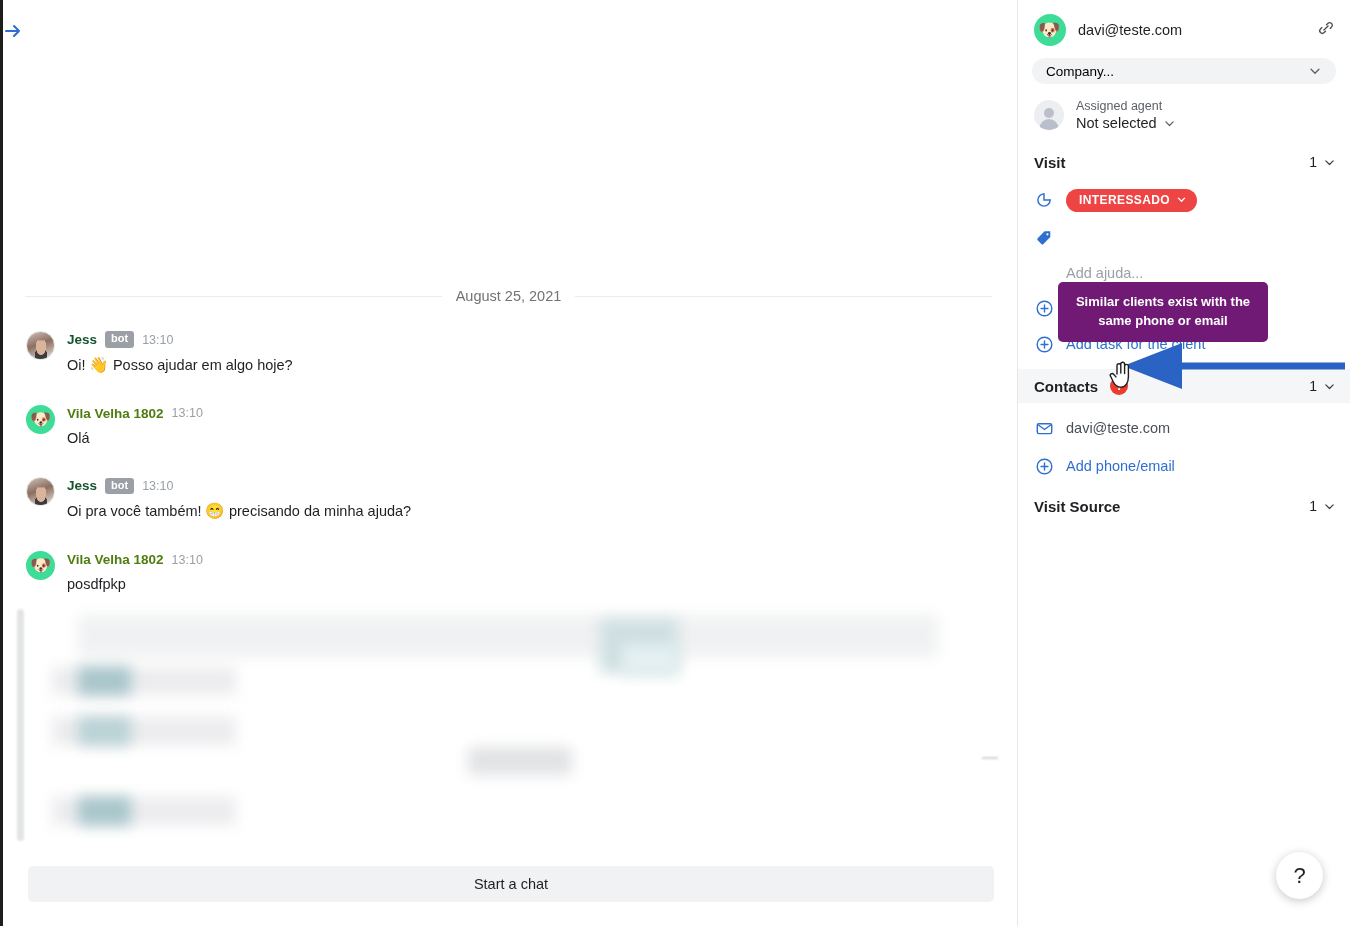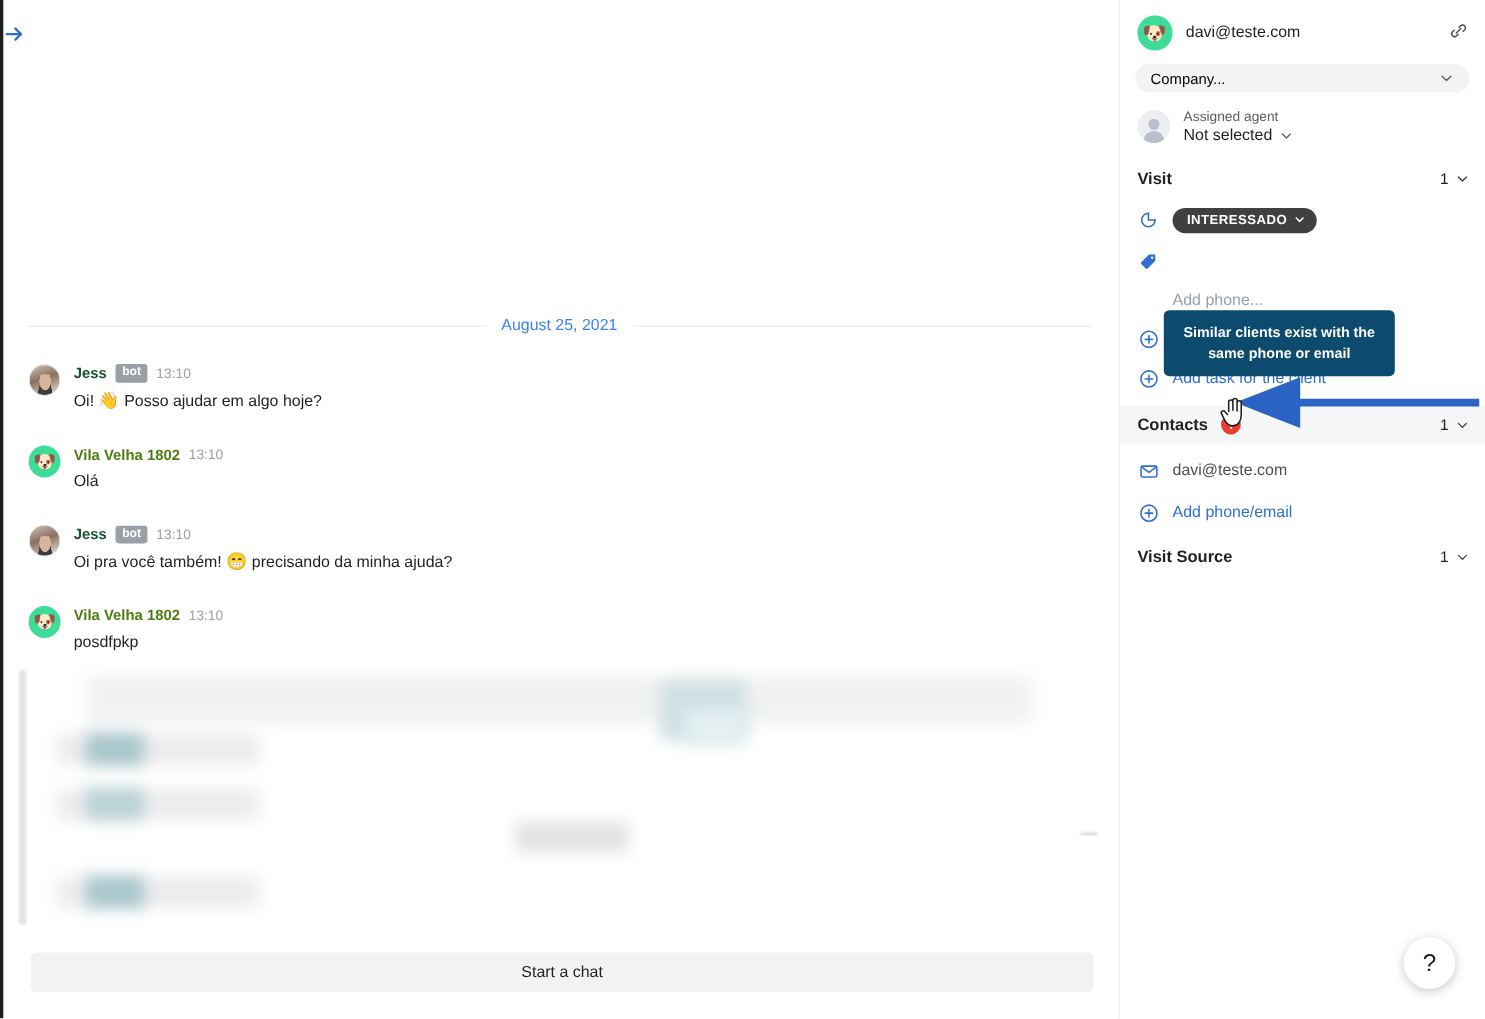--- a/index.html
+++ b/index.html
@@ -56,21 +56,21 @@
     position: absolute; left: 28px; top: 60px;
     font-size: 13.5px; color: #8d9196; letter-spacing: .1px;
   }
 
   
   .date-divider {
     position: absolute; left: 25px; right: 25px; top: 288px;
     display: flex; align-items: center; gap: 14px;
   }
   .date-divider .line { flex: 1; height: 1px; background: #ececec; }
-  .date-divider .label { font-size: 14.5px; color: #3b82f6; white-space: nowrap; }
+  .date-divider .label { font-size: 14.5px; color: #737373; white-space: nowrap; }
 
   
   .messages { position: absolute; left: 0; right: 0; top: 330px; }
   .msg { position: relative; padding: 0 0 0 26px; margin-bottom: 28px; }
   .msg-row { display: flex; align-items: flex-start; gap: 12px; }
   .avatar {
     width: 29px; height: 29px; border-radius: 50%;
     flex: 0 0 29px; margin-top: 1px;
     display: flex; align-items: center; justify-content: center;
     overflow: hidden; position: relative;
@@ -171,32 +171,32 @@
 
   .alert-badge {
     width: 18px; height: 18px; border-radius: 50%; background: #eb3c2d;
     color: #fff; font-size: 13px; font-weight: 700; line-height: 18px;
     text-align: center; cursor: pointer;
   }
 
   .row { display: flex; align-items: center; gap: 12px; padding: 0 14px 0 16px; min-height: 30px; }
   .row .icn { width: 20px; height: 20px; flex: 0 0 20px; color: #2f6fd0; display: flex; align-items: center; justify-content: center; }
   .pill-interessado {
-    background: #404040; color: #fff; border-radius: 13px;
+    background: #ef4444; color: #fff; border-radius: 13px;
     font-size: 12px; font-weight: 700; letter-spacing: .4px;
     padding: 4px 10px 5px 13px;
     display: inline-flex; align-items: center; gap: 6px; cursor: pointer;
   }
   .add-tags { font-size: 14.5px; color: #9aa0a6; padding-left: 48px; margin-top: 12px; cursor: pointer; }
   .link-text { font-size: 14.5px; color: #2f6fd0; cursor: pointer; }
   .plain-text { font-size: 14.5px; color: #4a4f55; }
 
   .tooltip {
     position: absolute; left: 40px; top: 282px; width: 210px;
-    background: #0c4a6e; color: #fff; border-radius: 5px;
+    background: #701a75; color: #fff; border-radius: 5px;
     padding: 11px 14px; text-align: center;
     font-size: 13px; font-weight: 700; line-height: 1.45;
     z-index: 30; pointer-events: none;
   }
 
   
   .pointer-arrow {
     position: absolute; left: 1120px; top: 340px;
     width: 225px; height: 52px; z-index: 40; pointer-events: none;
   }
@@ -394,21 +394,21 @@
 
     <div class="row" style="margin-top:8px;">
       <span class="icn">
         <svg width="18" height="18" viewBox="0 0 20 20" fill="none">
           <path d="M10.6 2.6H17v6.4l-7.6 7.6a1.6 1.6 0 0 1-2.3 0L3 12.5a1.6 1.6 0 0 1 0-2.3l7.6-7.6z" fill="#2f6fd0"></path>
           <circle cx="13.8" cy="5.9" r="1.2" fill="#ffffff"></circle>
         </svg>
       </span>
     </div>
 
-    <div class="add-tags">Add phone...</div>
+    <div class="add-tags">Add ajuda...</div>
 
     <div class="row" style="margin-top:12px;">
       <span class="icn">
         <svg width="19" height="19" viewBox="0 0 20 20" fill="none">
           <circle cx="10" cy="10" r="7.7" stroke="#2f6fd0" stroke-width="1.5"></circle>
           <path d="M10 6.4v7.2M6.4 10h7.2" stroke="#2f6fd0" stroke-width="1.5" stroke-linecap="round"></path>
         </svg>
       </span>
       <span class="link-text"></span>
     </div>

